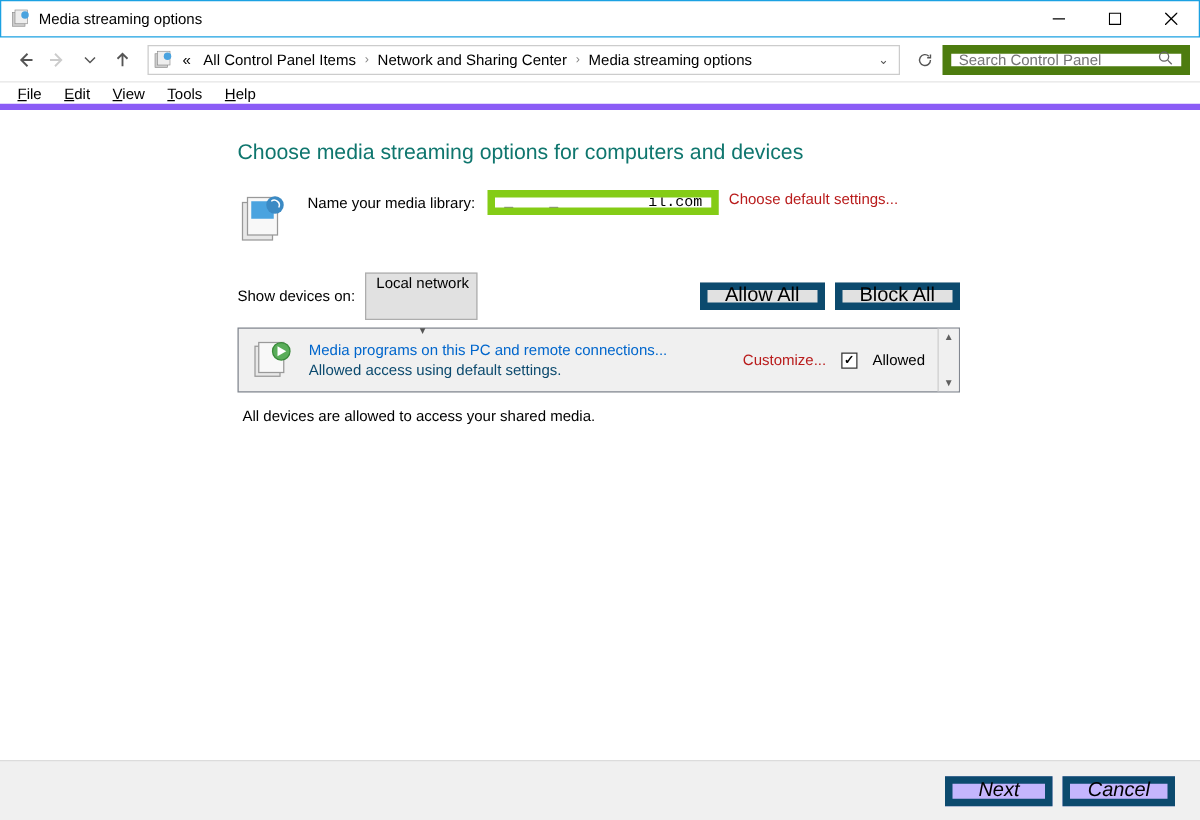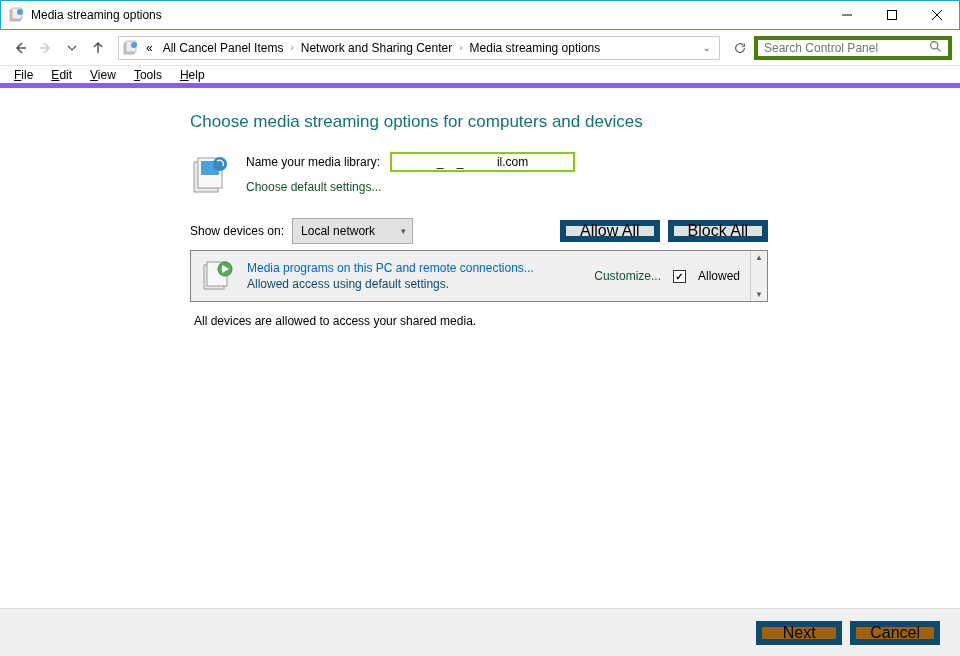--- a/index.html
+++ b/index.html
@@ -16,43 +16,43 @@
     .navbar { height: 36px; border-bottom: 1px solid #e5e5e5; display: flex; align-items: center; padding: 0 8px; gap: 2px; }
     .nav-btn { width: 24px; height: 24px; display: flex; align-items: center; justify-content: center; color: #555; border-radius: 2px; }
     .nav-btn.disabled { color: #bbb; }
     .addressbar { flex: 1; height: 24px; border: 1px solid #ccc; display: flex; align-items: center; padding: 0 4px; margin: 0 6px; font-size: 12px; gap: 4px; }
     .addr-icon { width: 16px; height: 16px; }
     .addr-sep { color: #888; font-size: 10px; }
     .addr-item { color: #000; padding: 0 3px; white-space: nowrap; }
     .addr-spacer { flex: 1; }
     .addr-chevron { color: #555; font-size: 10px; padding: 0 4px; }
     .refresh-btn { width: 24px; height: 24px; display: flex; align-items: center; justify-content: center; border: 1px solid transparent; }
-    .searchbox { width: 198px; height: 24px; border: 4px solid #4d7c0f; display: flex; align-items: center; padding: 0 6px; font-size: 12px; color: #777; }
+    .searchbox { width: 198px; height: 24px; border: 7px solid #4d7c0f; display: flex; align-items: center; padding: 0 6px; font-size: 12px; color: #777; }
     .searchbox input { border: none; outline: none; flex: 1; font-size: 12px; background: transparent; }
     .search-icon { color: #666; font-size: 13px; }
 
     
     .menubar { height: 22px; display: flex; align-items: center; padding: 0 6px; font-size: 12px; gap: 2px; border-bottom: 5px solid #8b5cf6; }
     .menu-item { padding: 2px 8px; }
     .menu-item .ul { text-decoration: underline; }
 
     
     .content { padding: 24px 0 0 190px; position: relative; }
     .heading { color: #0f766e; font-size: 17px; font-weight: 400; margin-bottom: 20px; }
 
     .lib-row { display: flex; align-items: flex-start; gap: 14px; margin-bottom: 22px; }
     .lib-icon { width: 42px; height: 42px; margin-top: 2px; }
-    .lib-fields { display: flex; flex-direction: column; gap: 8px; }
+    .lib-fields { display: flex; flex-direction: row; gap: 8px; }
     .lib-name-row { display: flex; align-items: center; gap: 10px; font-size: 12px; }
-    .lib-name-row input { width: 185px; height: 20px; border: 2px solid #84cc16; padding: 0 6px; font-size: 12px; text-align: center; letter-spacing: 0px; }
-
-    .link { color: #14532d; font-size: 12px; cursor: pointer; }
+    .lib-name-row input { width: 185px; height: 20px; border: 6px solid #84cc16; padding: 0 6px; font-size: 12px; text-align: center; letter-spacing: 0px; font-family: Liberation Mono, monospace; }
+
+    .link { color: #b91c1c; font-size: 12px; cursor: pointer; }
 
     .show-row { display: flex; align-items: center; gap: 8px; font-size: 12px; margin-bottom: 6px; width: 578px; }
-    .dropdown { border: 1px solid #adadad; background: #e1e1e1; height: 26px; display: flex; align-items: center; padding: 0 6px 0 8px; gap: 26px; font-size: 12px; }
+    .dropdown { border: 1px solid #adadad; background: #e1e1e1; height: 38px; display: flex; align-items: center; padding: 0 6px 0 8px; gap: 26px; font-size: 12px; flex-direction: column; }
     .dropdown .chev { font-size: 9px; color: #555; }
     .show-spacer { flex: 1; }
     .btn { background: #e1e1e1; border: 6px solid #0c4a6e; height: 22px; padding: 0 14px; font-size: 16px; display: flex; align-items: center; justify-content: center; min-width: 68px; }
 
     .device-panel { width: 578px; border: 1px solid #828790; display: flex; background: #f0f0f0; }
     .device-row { flex: 1; display: flex; align-items: center; padding: 8px 10px; gap: 12px; }
     .device-icon { width: 34px; height: 34px; }
     .device-text { flex: 1; display: flex; flex-direction: column; gap: 2px; font-size: 12px; justify-content: center; }
     .device-title { color: #0066cc; }
     .device-sub { color: #0c4a6e; }
@@ -60,21 +60,21 @@
     .checkbox { width: 13px; height: 13px; border: 1px solid #333; display: inline-flex; align-items: center; justify-content: center; background: #fff; font-size: 10px; }
     .checkbox.checked::after { content: "✓"; color: #000; font-weight: bold; }
     .scrolltrack { width: 17px; border-left: 1px solid #cdcdcd; background: #f0f0f0; display: flex; flex-direction: column; justify-content: space-between; align-items: center; padding: 2px 0; }
     .scroll-arrow { font-size: 8px; color: #606060; }
 
     .status-text { font-size: 12px; margin: 12px 0 14px 4px; }
     .links-col { display: flex; flex-direction: column; gap: 6px; }
 
     
     .footer { position: absolute; bottom: 0; left: 0; right: 0; height: 48px; border-top: 1px solid #dcdcdc; background: #f0f0f0; display: flex; align-items: center; justify-content: flex-end; padding-right: 20px; gap: 8px; }
-    .footer .btn { min-width: 86px; height: 24px; background: #a16207; }
+    .footer .btn { min-width: 86px; height: 24px; background: #c4b5fd; font-style: italic; }
   </style>
 </head>
 <body>
 
 <div class="titlebar">
   <svg class="titlebar-icon" viewBox="0 0 16 16">
     <rect x="1" y="3" width="10" height="11" fill="#ccc" stroke="#888" stroke-width="0.5"></rect>
     <rect x="3" y="1" width="10" height="11" fill="#eee" stroke="#888" stroke-width="0.5"></rect>
     <circle cx="11" cy="5" r="3" fill="#4aa3df"></circle>
   </svg>
@@ -121,21 +121,21 @@
       </svg>
   </div>
 
   <div class="addressbar">
     <svg class="addr-icon" viewBox="0 0 16 16">
       <rect x="1" y="3" width="10" height="11" fill="#ccc" stroke="#888" stroke-width="0.5"></rect>
       <rect x="3" y="1" width="10" height="11" fill="#eee" stroke="#888" stroke-width="0.5"></rect>
       <circle cx="11" cy="5" r="3" fill="#4aa3df"></circle>
     </svg>
     <span class="addr-item">«</span>
-    <span class="addr-item">All Cancel Panel Items</span>
+    <span class="addr-item">All Control Panel Items</span>
     <span class="addr-sep">›</span>
     <span class="addr-item">Network and Sharing Center</span>
     <span class="addr-sep">›</span>
     <span class="addr-item">Media streaming options</span>
     <span class="addr-spacer"></span>
     <span class="addr-chevron">⌄</span>
   </div>
 
   <div class="refresh-btn">
     <svg width="14" height="14" viewBox="0 0 16 16">

